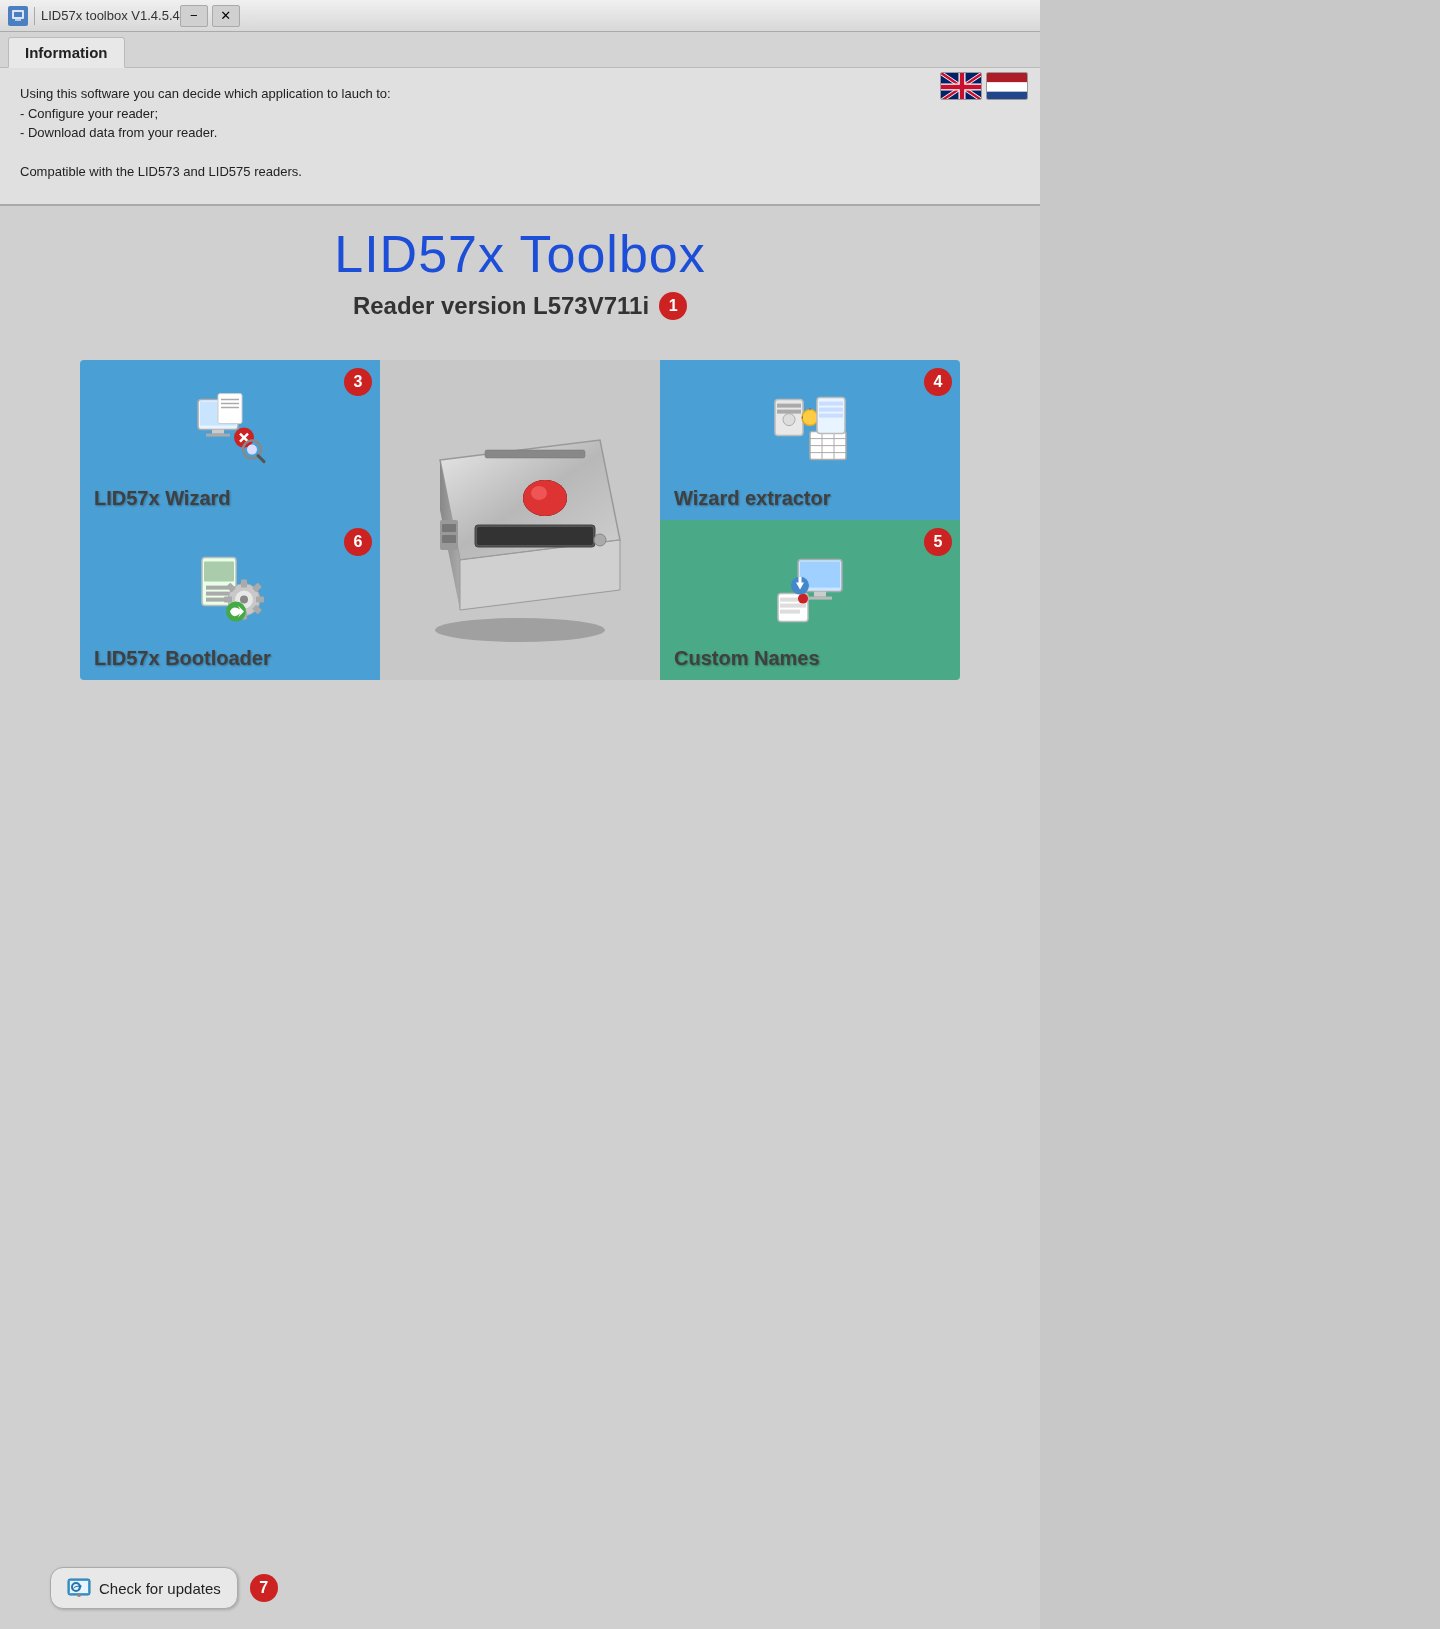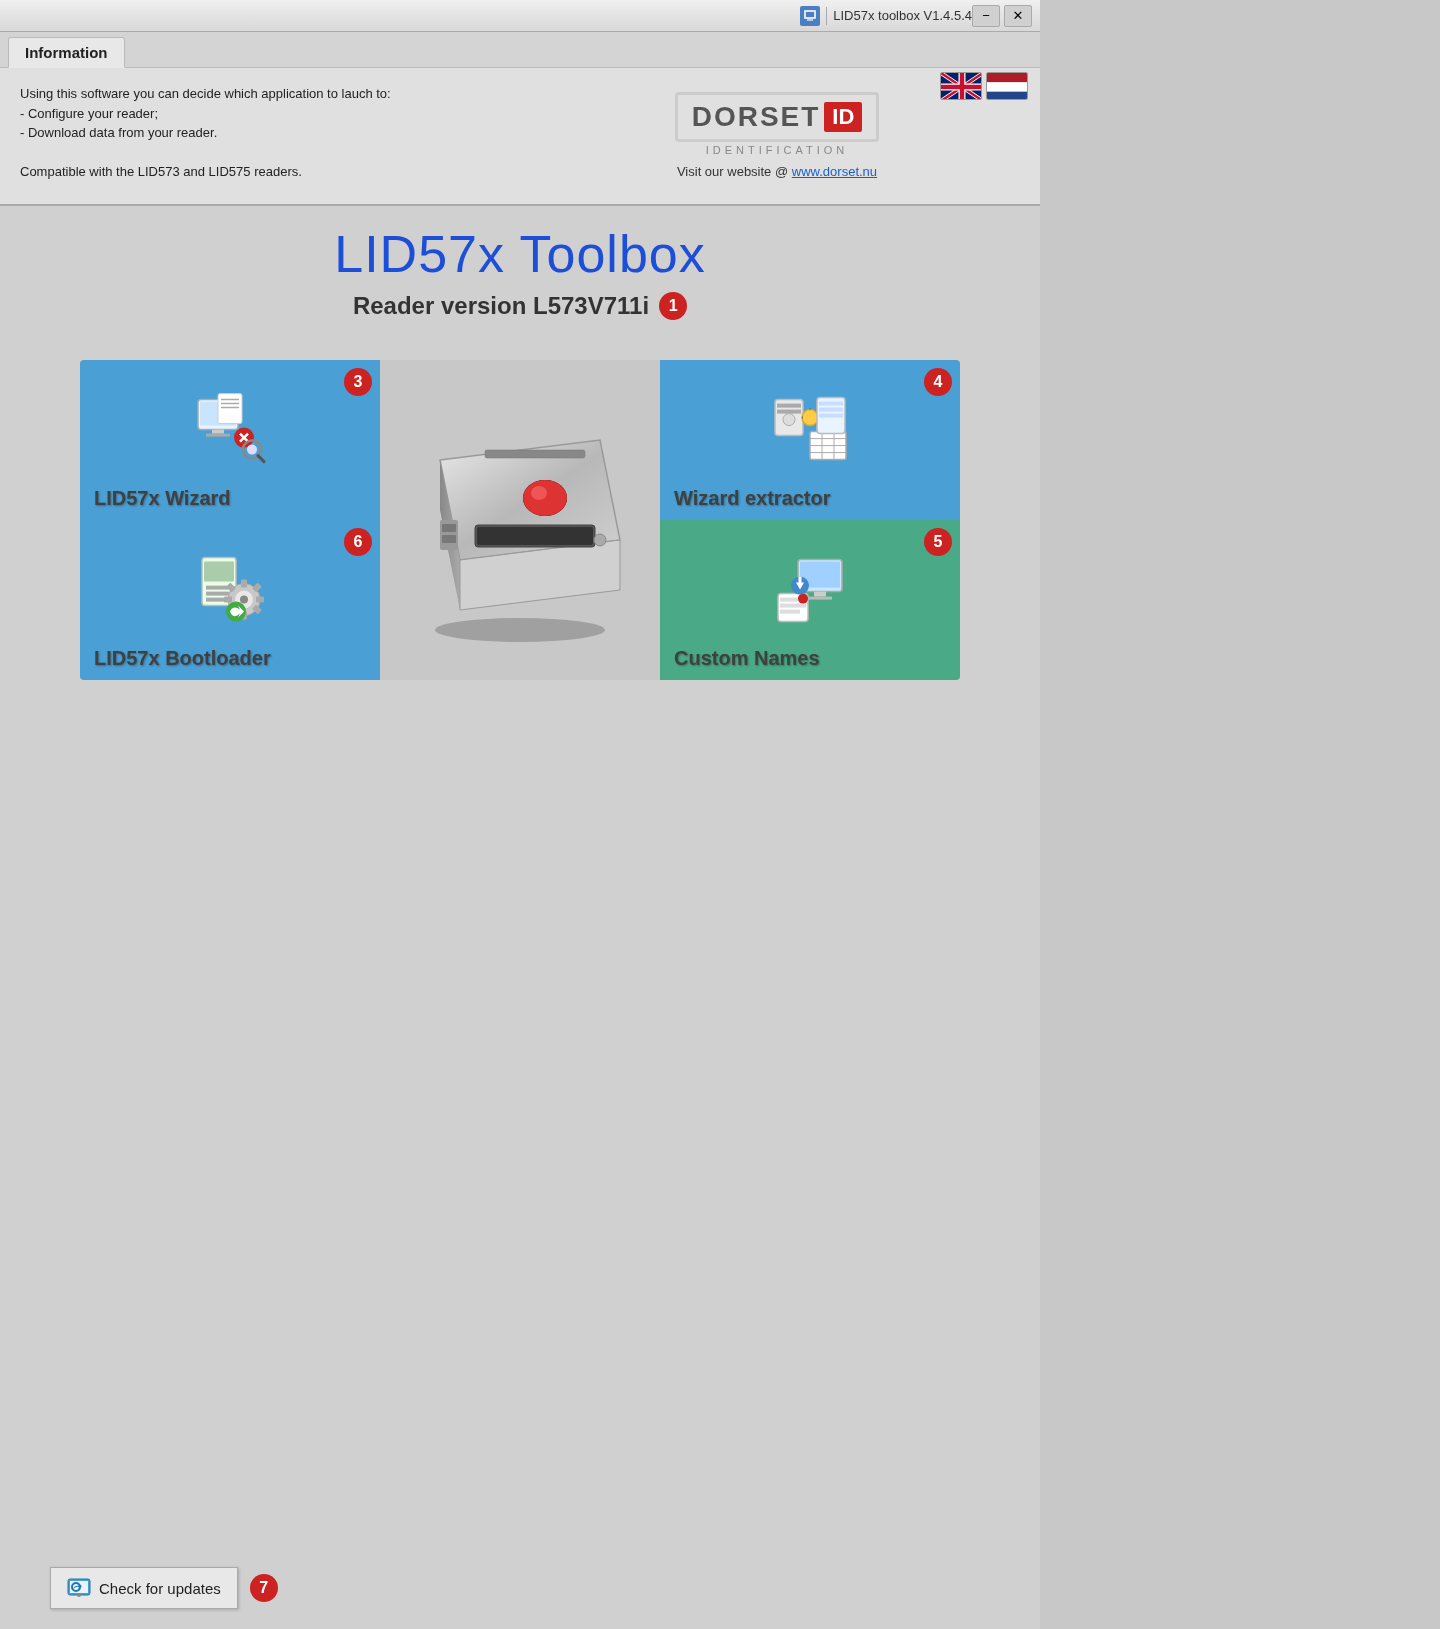--- a/index.html
+++ b/index.html
@@ -13,21 +13,21 @@
       flex-direction: column;
       overflow: hidden;
     }
 
     
     .title-bar {
       background: linear-gradient(to bottom, #f0f0f0, #d8d8d8);
       height: 32px;
       display: flex;
       align-items: center;
-      justify-content: flex-end;
+      justify-content: flex-start;
       padding: 0 8px;
       border-bottom: 1px solid #aaa;
       flex-shrink: 0;
     }
     .title-bar-left {
       display: flex;
       align-items: center;
       gap: 6px;
     }
     .title-bar-icon {
@@ -297,21 +297,21 @@
       padding: 20px 30px;
       width: 100%;
     }
 
     .check-updates-btn {
       display: flex;
       align-items: center;
       gap: 8px;
       background: #e8e8e8;
       border: 1px solid #aaa;
-      border-radius: 0;
+      border-radius: 13px;
       padding: 8px 16px;
       font-size: 15px;
       color: #222;
       cursor: pointer;
       box-shadow: 1px 1px 3px rgba(0,0,0,0.2);
     }
 
     
     .info-panel-wrapper {
       position: relative;
@@ -363,33 +363,20 @@
       </svg>
     </div>
   </div>
 
   <div class="info-panel">
     <div class="info-tab">Information</div>
     <div class="info-content">
       <div class="info-left">
         <p>Using this software you can decide which application to lauch to:<br>- Configure your reader;<br>- Download data from your reader.<br><br>Compatible with the LID573 and LID575 readers.</p>
       </div>
-      <div class="info-right">
-        <div class="dorset-logo">
-          <div class="dorset-logo-top">
-            <span class="dorset-text">DORSET</span>
-            <span class="dorset-id-box">ID</span>
-          </div>
-          <span class="dorset-subtitle">IDENTIFICATION</span>
-        </div>
-        <div class="dorset-website">
-          <span>Visit our website @</span>
-          <a href="#">www.dorset.nu</a>
-        </div>
-      </div>
     </div>
   </div>
 </div>
 
 <div class="main-area">
   <div class="app-title">LID57x Toolbox</div>
   <div class="app-subtitle">
     <span>Reader version L573V711i</span>
     <span class="badge">1</span>
   </div>

